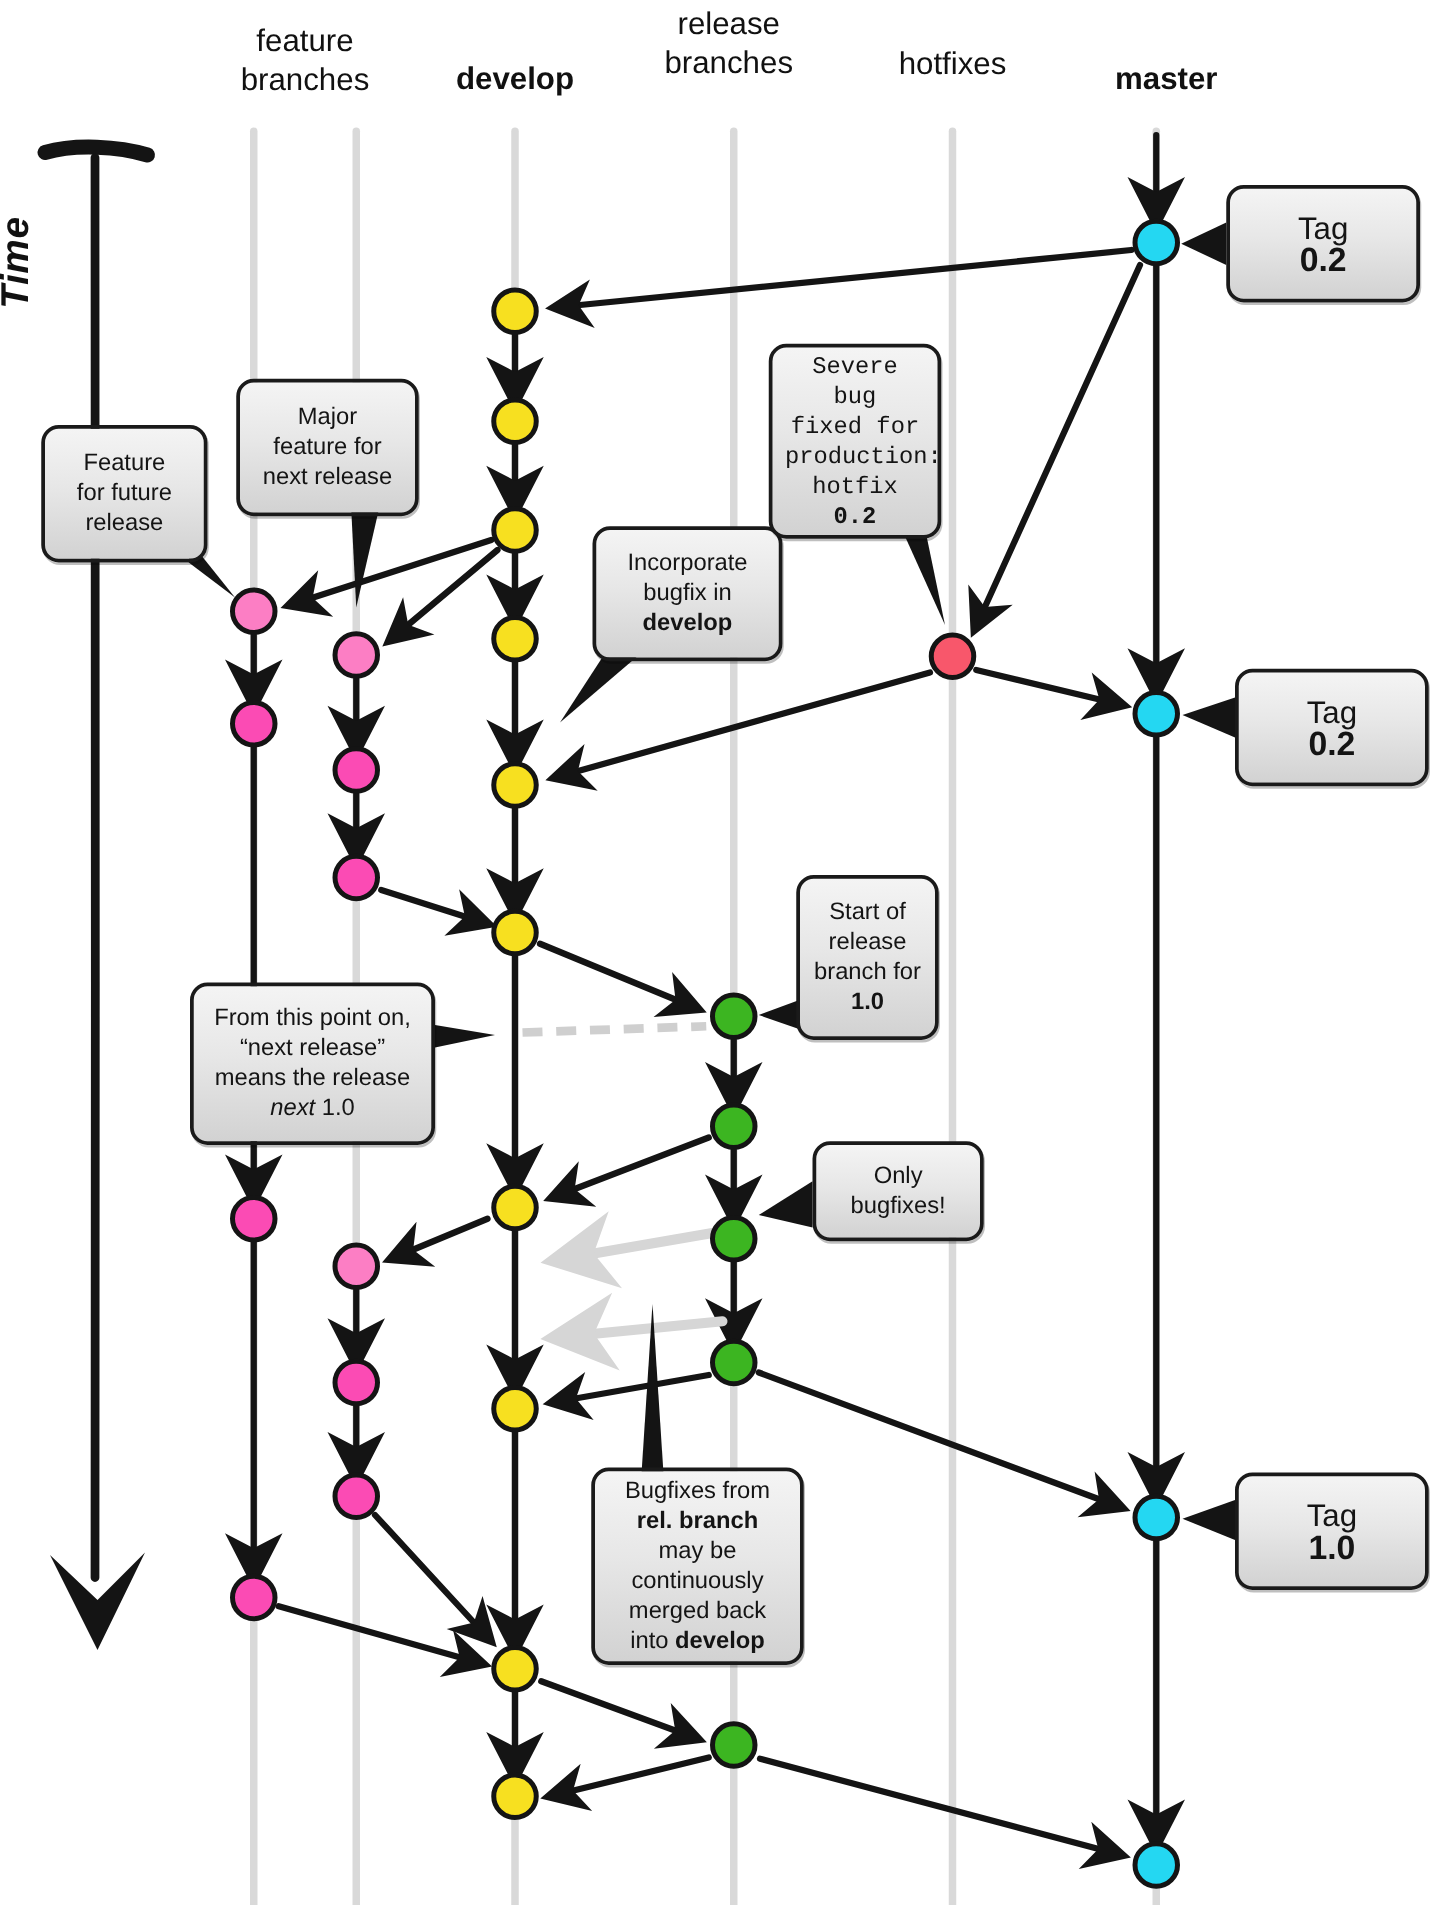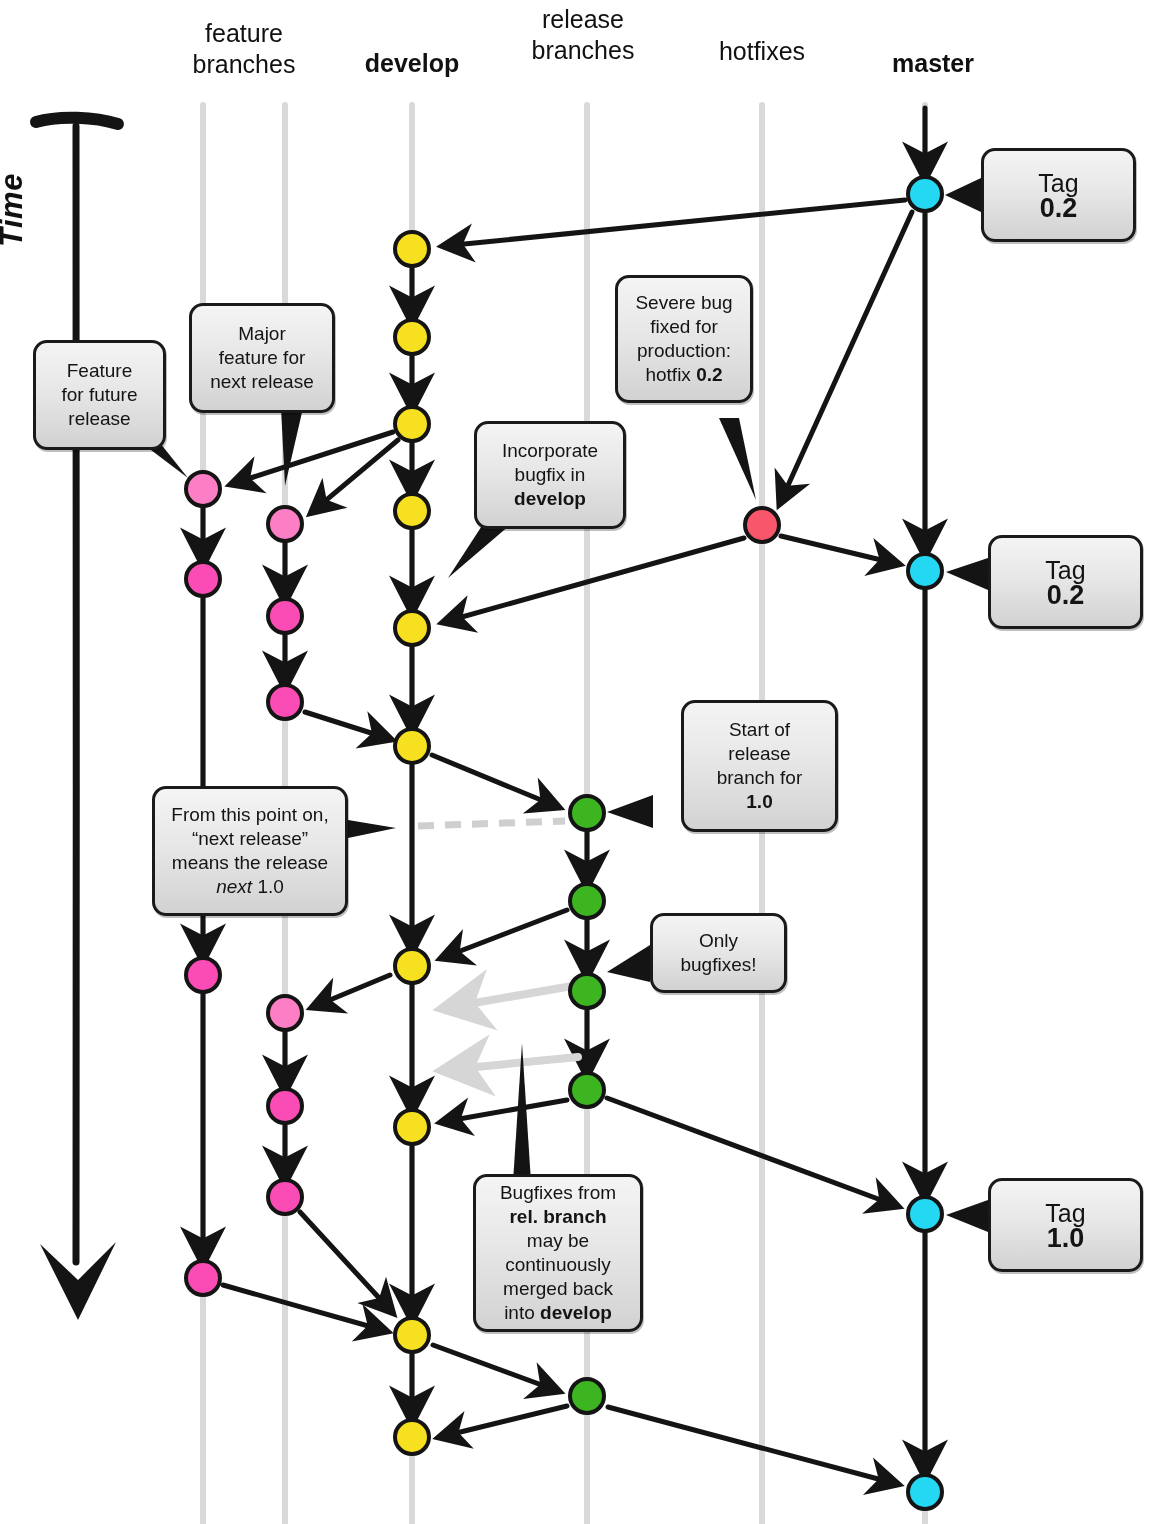--- a/index.html
+++ b/index.html
@@ -273,24 +273,24 @@
   <div id="callouts-layer">
       <div class="callout" style="left: 33px; top: 340px; width: 133px; height: 110px;">
         <div class="callout-inner">Feature<br>for future<br>release</div>
       </div>
       <div class="callout" style="left: 189px; top: 303px; width: 146px; height: 110px; justify-content: flex-end;">
         <div class="callout-inner">Major<br>feature for<br>next release</div>
       </div>
       <div class="callout" style="left: 474px; top: 421px; width: 152px; height: 108px;">
         <div class="callout-inner">Incorporate<br>bugfix in<br><span class="b">develop</span></div>
       </div>
-      <div class="callout" style="left: 615px; top: 275px; width: 138px; height: 128px;">
+      <div class="callout" style="left: 615px; top: 275px; width: 138px; height: 156px; font-family: Liberation Mono, monospace;">
         <div class="callout-inner">Severe bug<br>fixed for<br>production:<br>hotfix <span class="b">0.2</span></div>
       </div>
-      <div class="callout" style="left: 681px; top: 700px; width: 157px; height: 132px;">
+      <div class="callout" style="left: 637px; top: 700px; width: 114px; height: 132px;">
         <div class="callout-inner">Start of<br>release<br>branch for<br><span class="b">1.0</span></div>
       </div>
       <div class="callout" style="left: 152px; top: 786px; width: 196px; height: 130px;">
         <div class="callout-inner">From this point on,<br>“next release”<br>means the release<br><span class="i">next</span> 1.0</div>
       </div>
       <div class="callout" style="left: 650px; top: 913px; width: 137px; height: 80px;">
         <div class="callout-inner">Only<br>bugfixes!</div>
       </div>
       <div class="callout" style="left: 473px; top: 1174px; width: 170px; height: 158px;">
         <div class="callout-inner">Bugfixes from<br><span class="b">rel. branch</span><br>may be<br>continuously<br>merged back<br>into <span class="b">develop</span></div>

